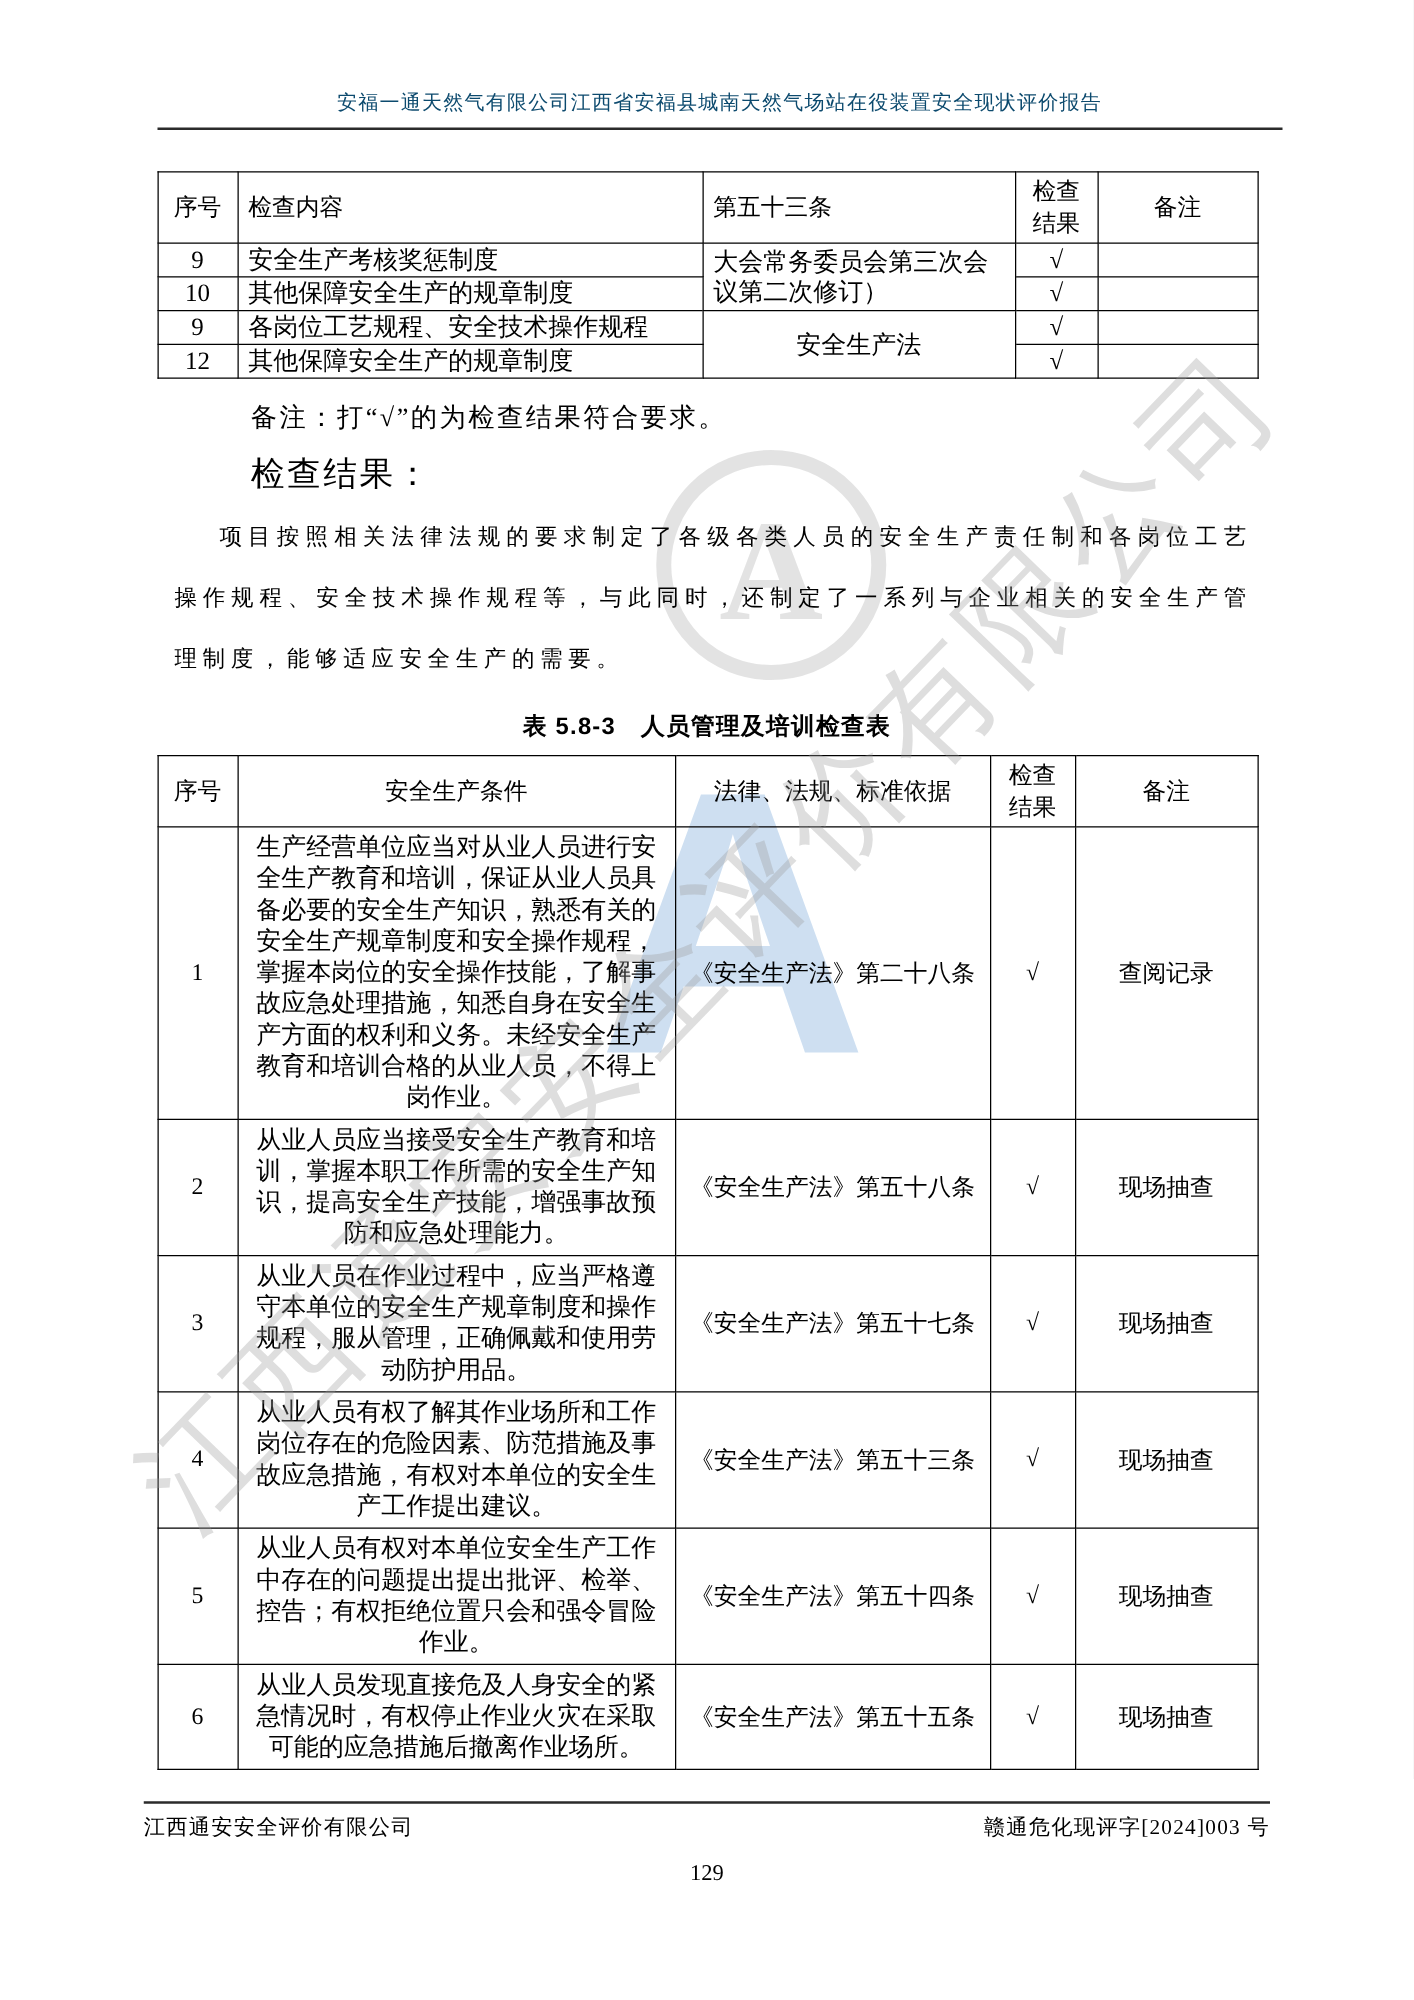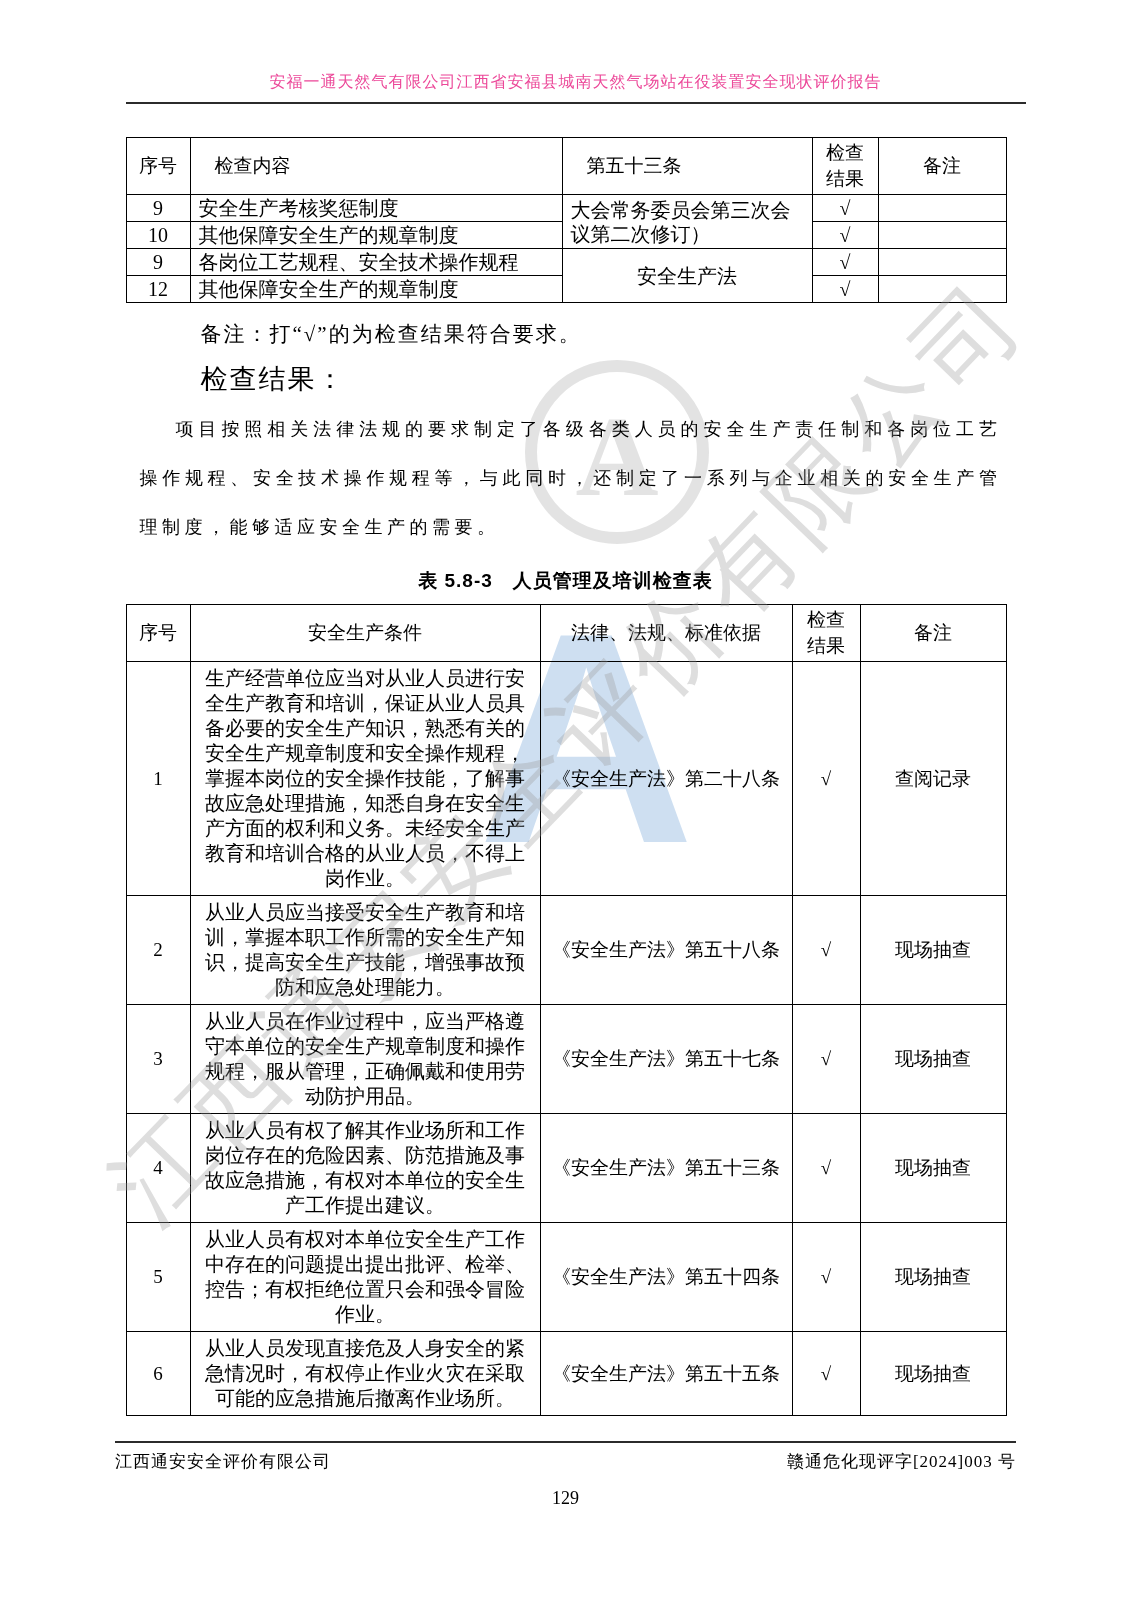--- a/index.html
+++ b/index.html
@@ -11,36 +11,36 @@
     background: #ffffff;
     overflow: hidden;
     color: #000;
   }
   .content { position: relative; z-index: 1; width: 880px; margin: 0 auto; }
 
   
   .doc-header {
     width: 900px; margin: 72px auto 0;
     text-align: center;
-    font-size: 16px; color: #ec4899;
+    font-size: 16px; color: #0c4a6e;
     letter-spacing: 1px;
     padding-bottom: 9px;
     border-bottom: 2px solid #2b2b2b;
   }
 
   
   table { border-collapse: collapse; width: 880px; table-layout: fixed; }
   th, td { border: 1px solid #000; font-weight: normal; font-size: 19px; }
   th { text-align: center; vertical-align: middle; padding: 2px 4px; }
   td { vertical-align: middle; text-align: center; padding: 0 4px; }
 
   .t1 { margin-top: 33px; }
   .t1 th { height: 54px; }
   .t1 td { height: 27px; font-size: 20px; line-height: 24px; }
-  .th-left { text-align: left; padding-left: 24px; }
+  .th-left { text-align: left; padding-left: 8px; }
   .td-left { text-align: left; padding-left: 8px; }
   .th-result { padding: 2px 12px; }
 
   .note-line { margin-top: 17px; padding-left: 75px; font-size: 21px; letter-spacing: 2px; }
   .result-label { margin-top: 13px; padding-left: 75px; font-size: 27px; letter-spacing: 2px; }
   .paragraph {
     margin-top: 8px; padding: 0 4px 0 14px;
     font-size: 18px; line-height: 49px;
     letter-spacing: 4.5px;
     text-indent: 2em;

